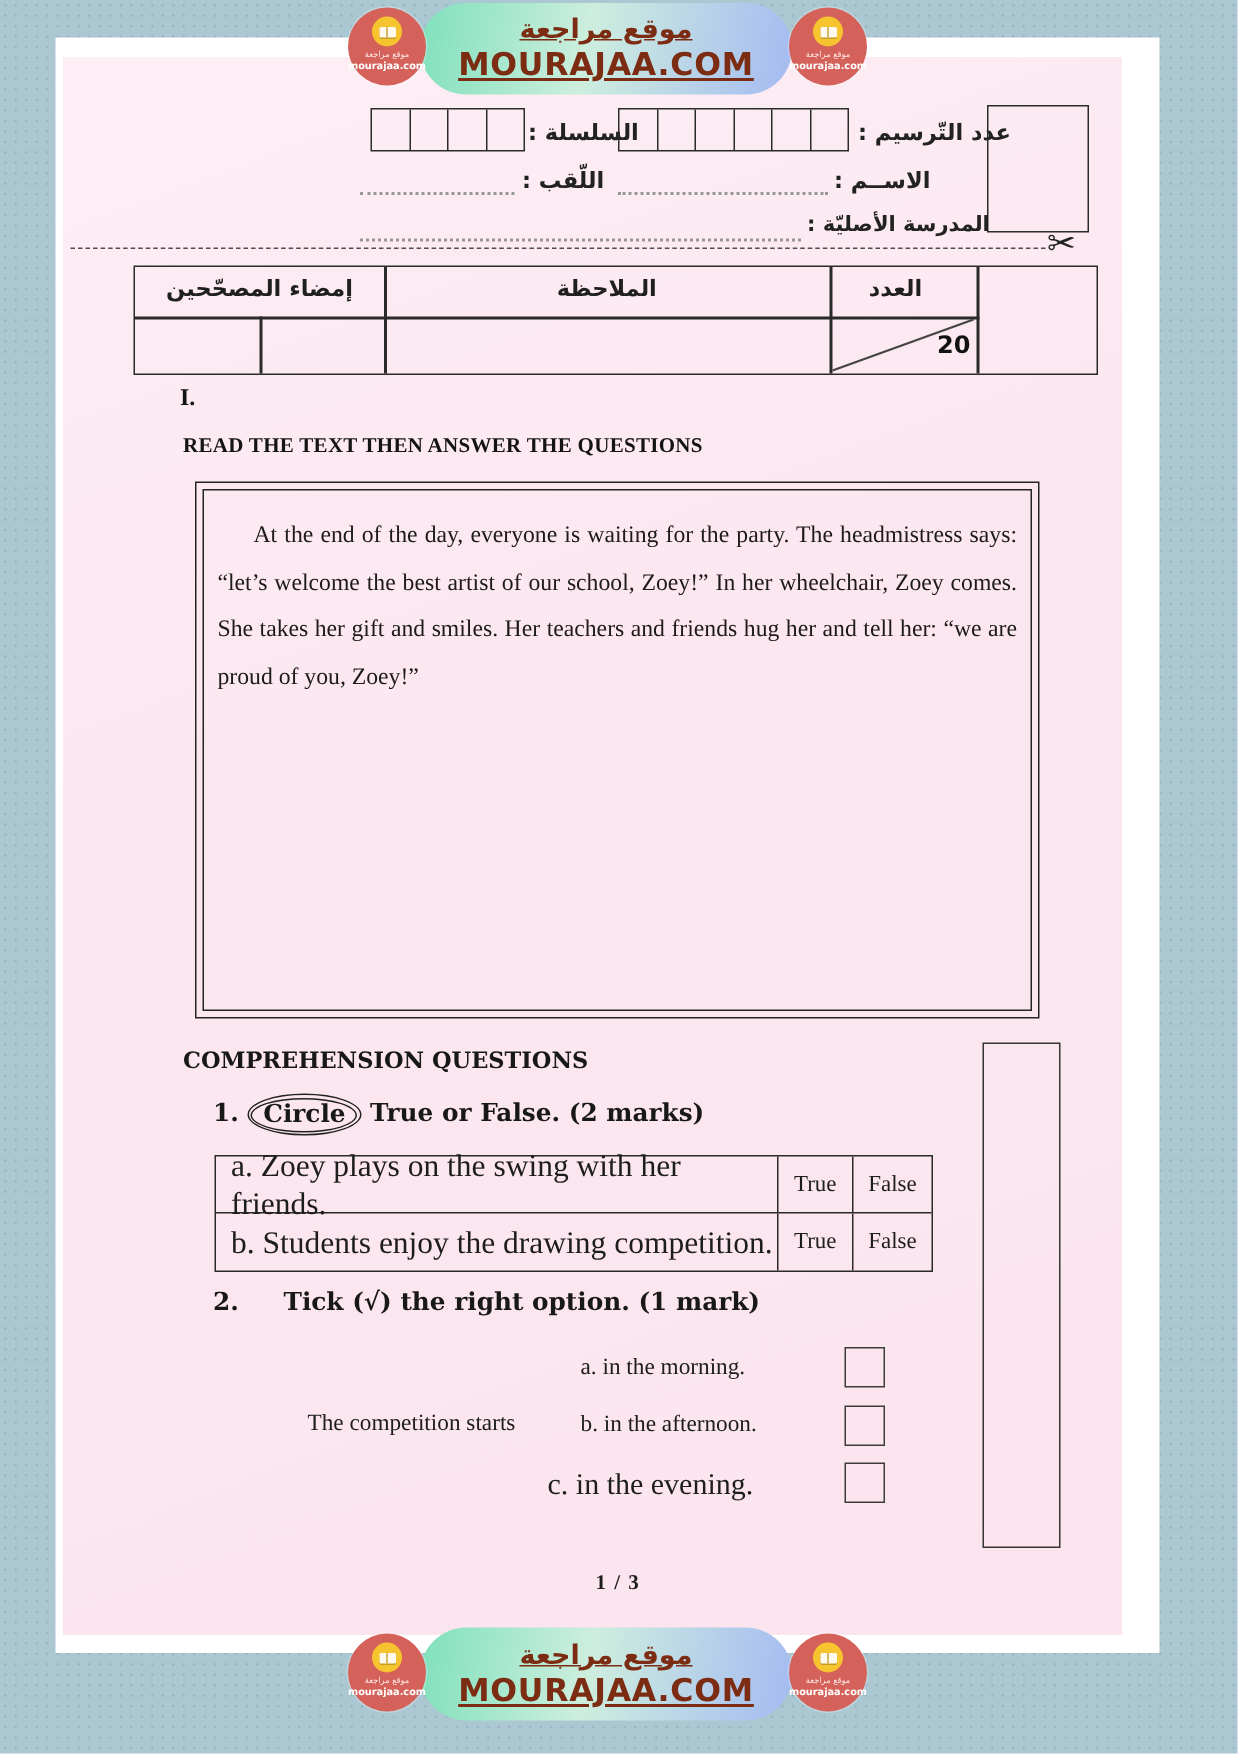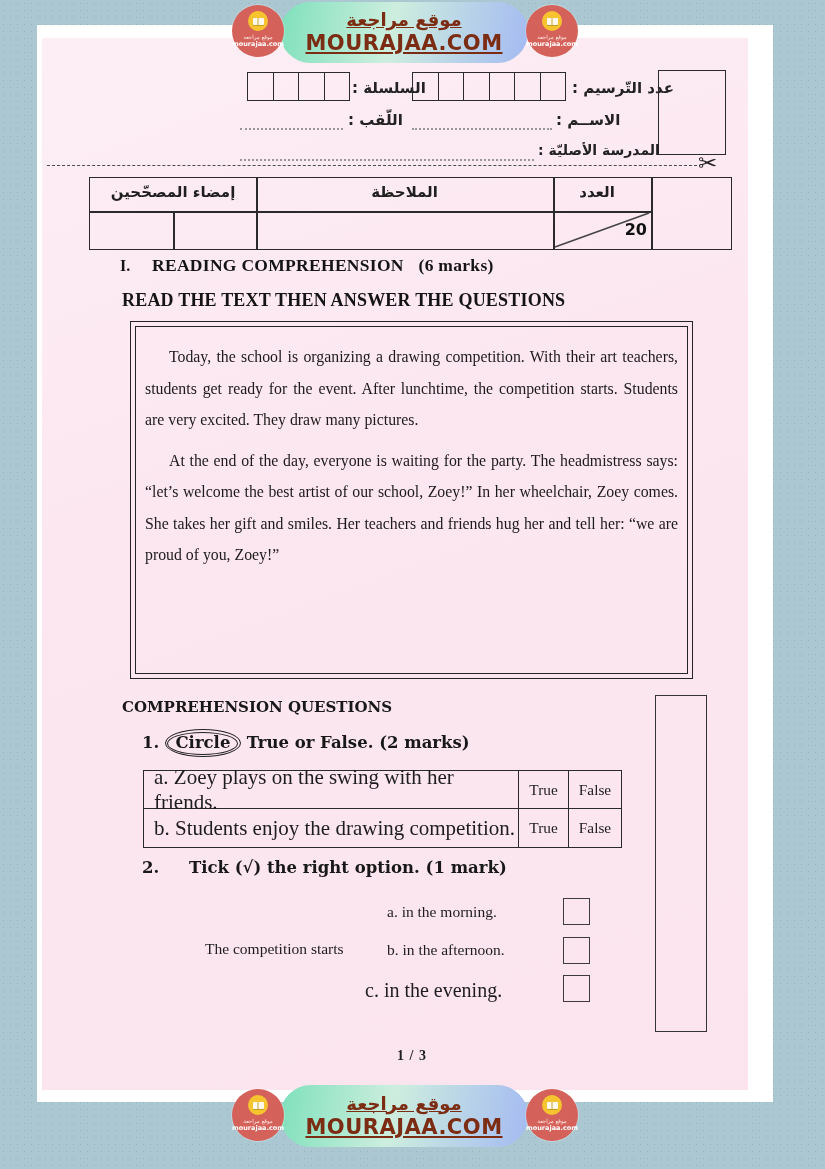--- a/index.html
+++ b/index.html
@@ -152,29 +152,24 @@
     <span class="hdr" style="left:0;width:166px;">إمضاء المصحّحين</span>
     <span class="hdr" style="left:166px;width:297px;">الملاحظة</span>
     <span class="hdr" style="left:463px;width:88px;">العدد</span>
     <svg style="position:absolute;left:463px;top:33px;" width="98" height="38" viewBox="0 0 98 38">
       <line x1="2" y1="36" x2="96" y2="2" stroke="#444" stroke-width="1.5"></line>
     </svg>
     <span class="total">20</span>
   </div>
 
   <span class="h-sec ser" style="left:120px;top:257px;font-size:16px;">I.</span>
-  <span class="h-sec ser" style="left:152px;top:255px;font-size:17.5px;letter-spacing:.3px;">
-    <span>READING COMPREHENSION</span>
-    <span style="margin-left:10px;">(6 marks)</span>
-  </span>
-  <span class="h-sec ser" style="left:122px;top:290px;font-size:18px;letter-spacing:.2px;text-align:right;">READ THE TEXT THEN ANSWER THE QUESTIONS</span>
+  <span class="h-sec ser" style="left:122px;top:290px;font-size:14px;letter-spacing:.2px;text-align:right;">READ THE TEXT THEN ANSWER THE QUESTIONS</span>
 
   <div class="storybox">
     <div class="storyinner">
-      <p>Today, the school is organizing a drawing competition. With their art teachers, students get ready for the event. After lunchtime, the competition starts. Students are very excited. They draw many pictures.</p>
       <p>At the end of the day, everyone is waiting for the party. The headmistress says: “let’s welcome the best artist of our school, Zoey!” In her wheelchair, Zoey comes.  She takes her gift and smiles. Her teachers and friends hug her and tell her: “we are proud of you, Zoey!”</p>
     </div>
   </div>
 
   <span class="abs slab" style="left:122px;top:698px;font-size:15px;">COMPREHENSION QUESTIONS</span>
 
   <span class="abs slab" style="left:142px;top:729px;font-size:16.5px;">
     <span>1.</span>
     <span class="circ-outer"><span class="circ-inner">Circle</span></span>
     <span>True or False. (2 marks)</span>

